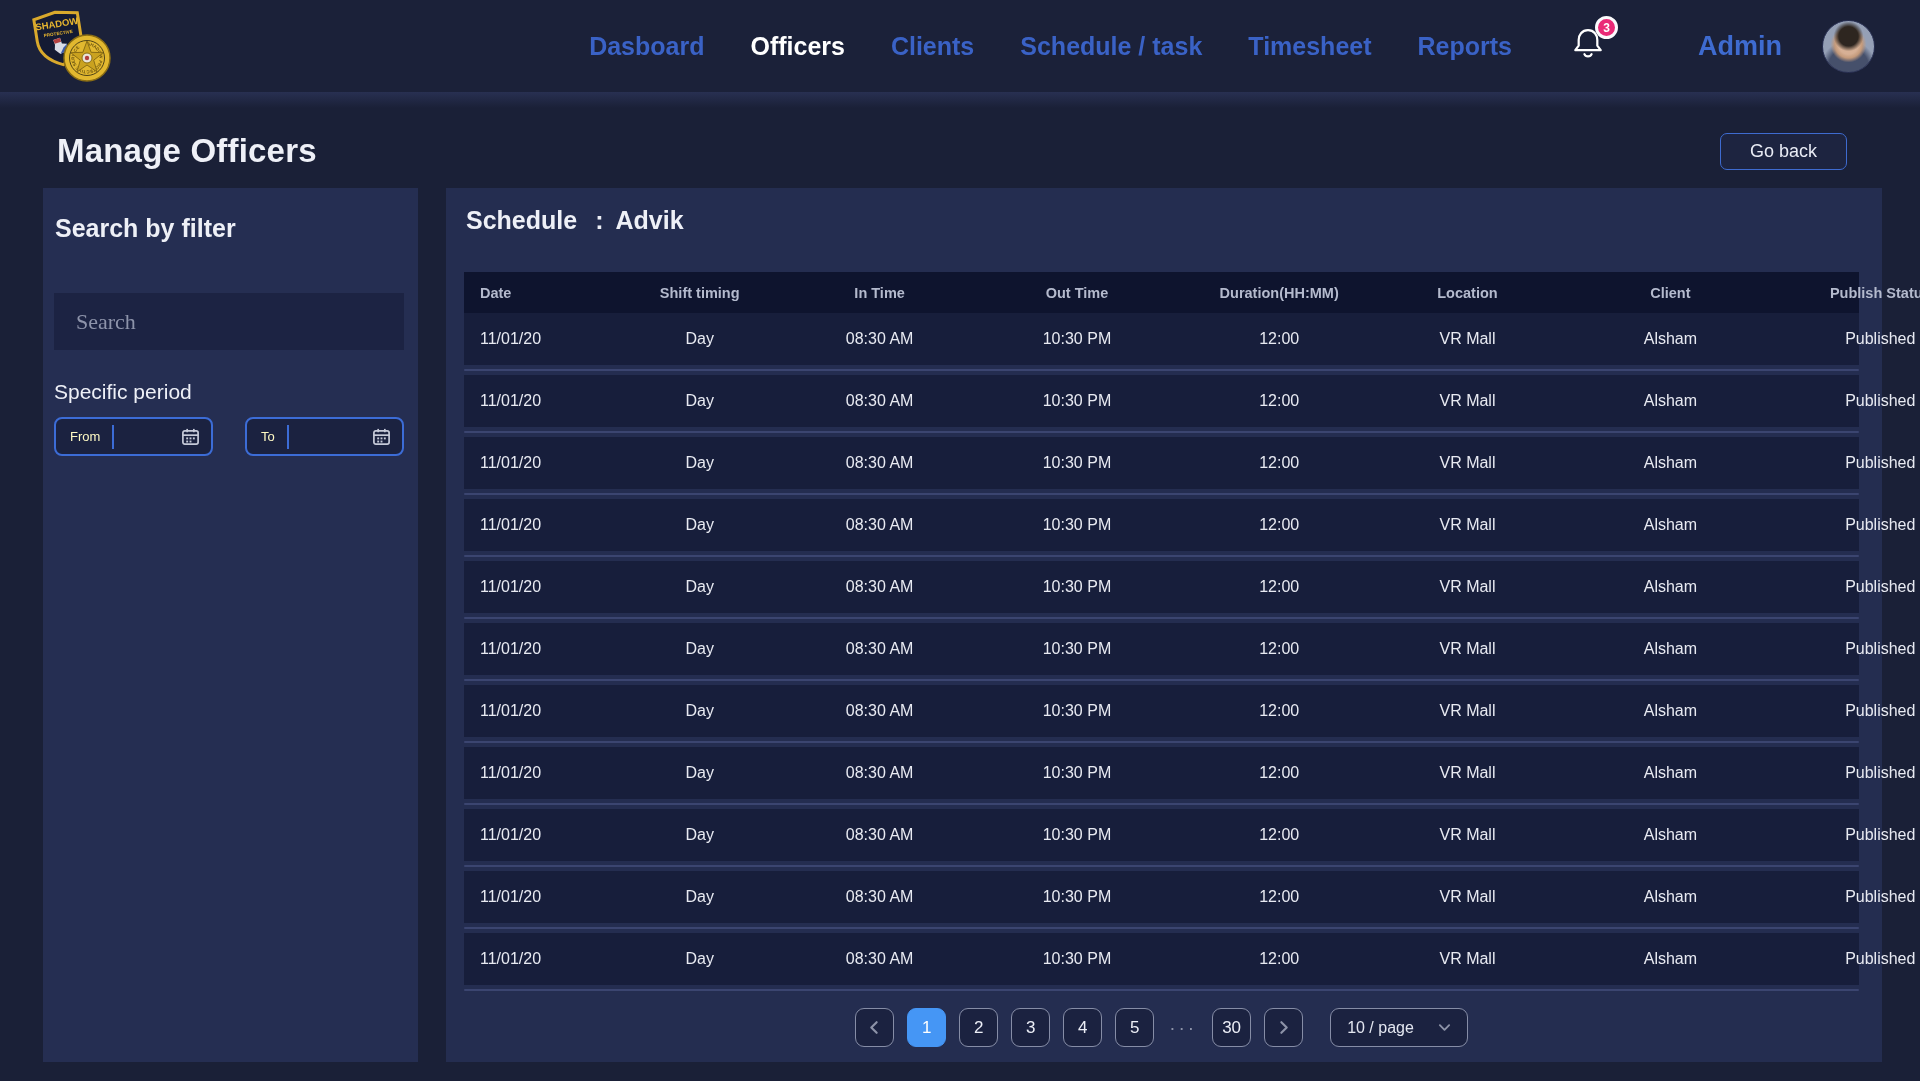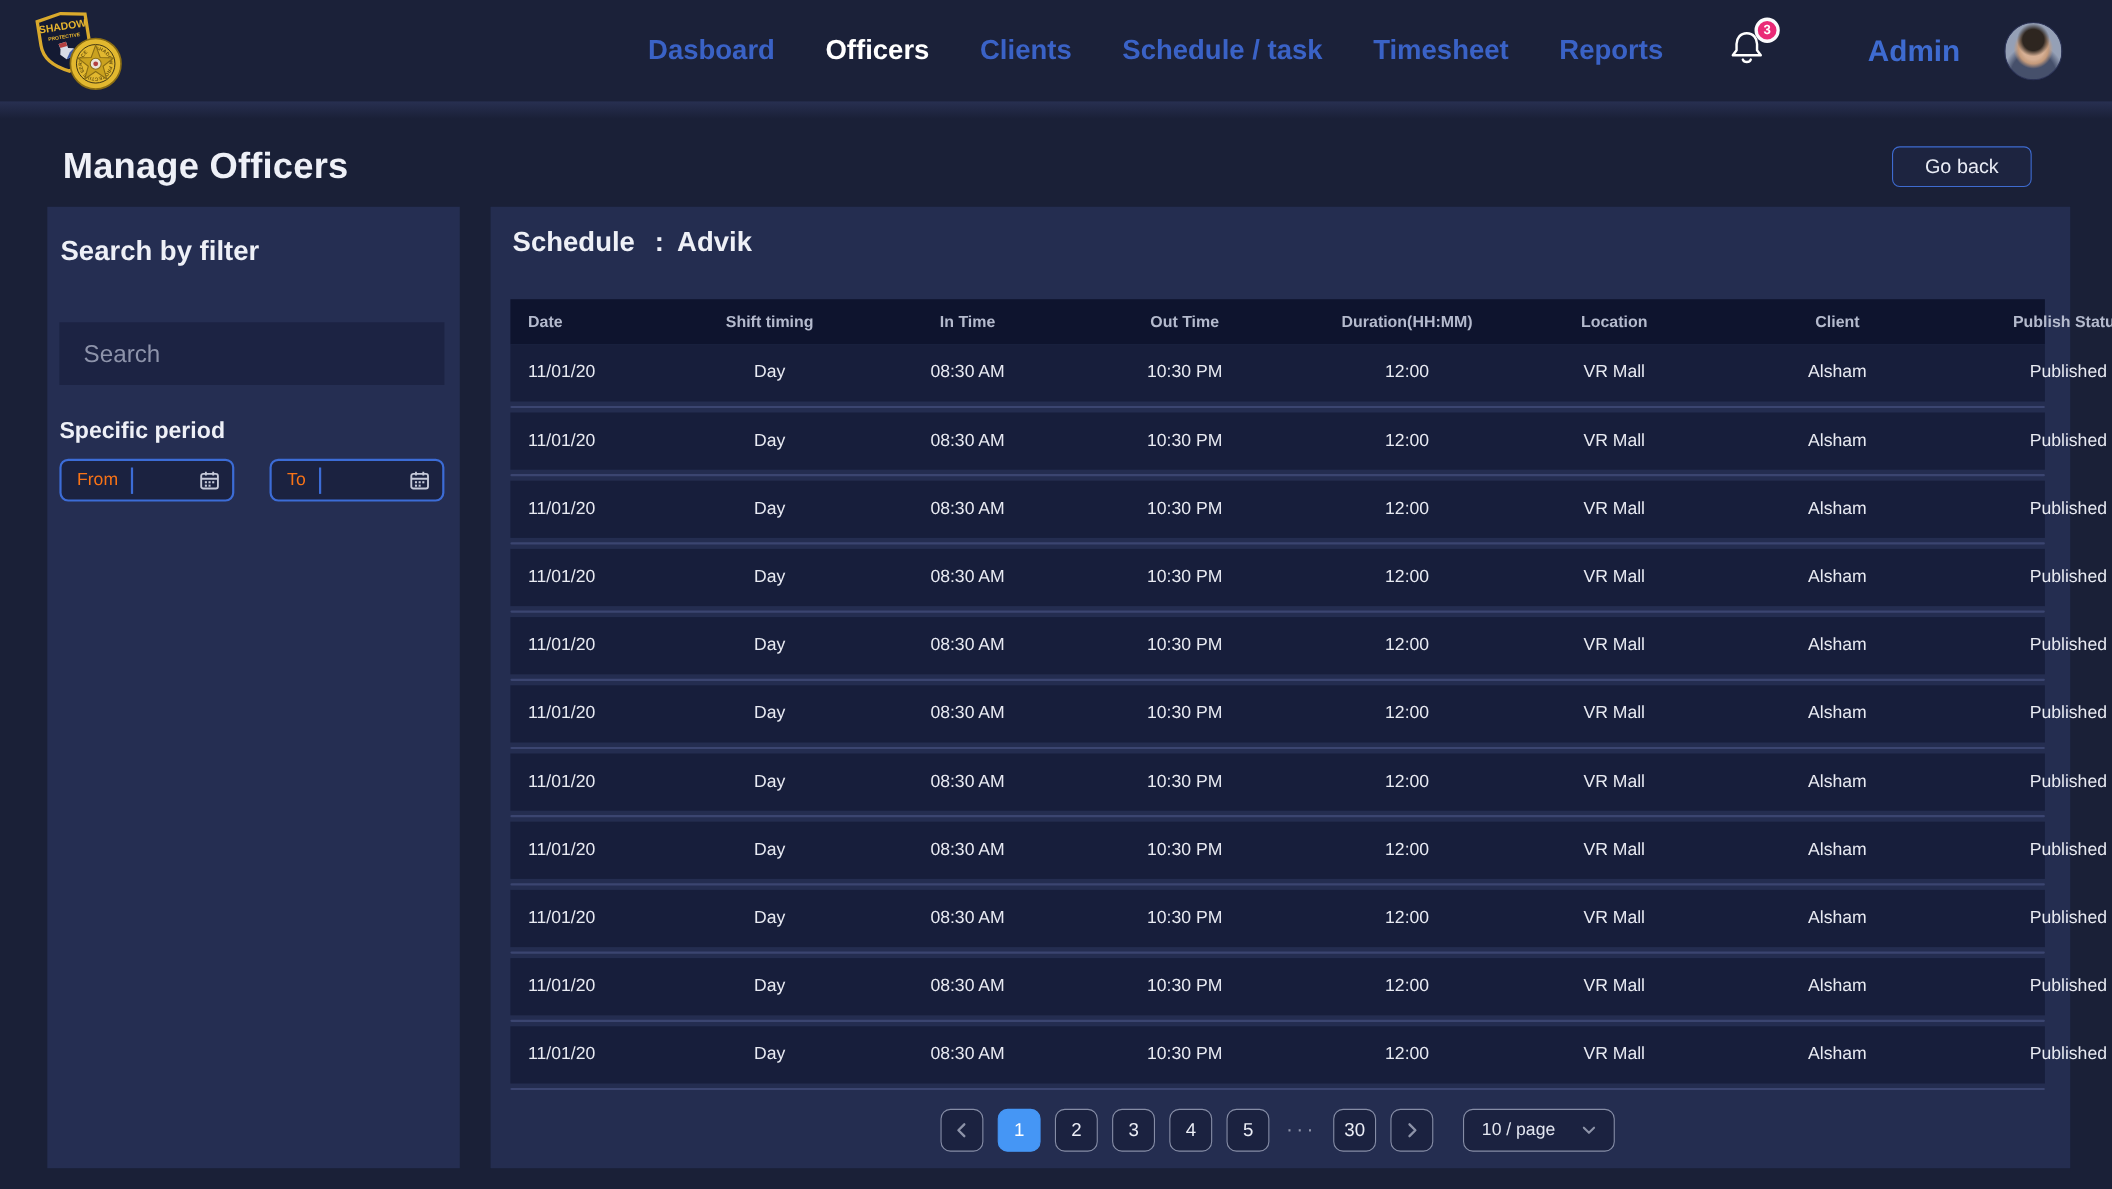--- a/index.html
+++ b/index.html
@@ -46,30 +46,30 @@
     border:1.6px solid #3e6bd0; border-radius:7px; cursor:pointer;
     display:flex; align-items:center; justify-content:center;
     font-family:"Liberation Sans", sans-serif;
   }
   
   .content { display:flex; margin:0 38px 0 43px; gap:28px; height:874px; }
   .sidebar { width:375px; background:#252e52; padding:26px 14px 0 11px; flex:none; }
   .sb-title { font-size:25px; font-weight:700; padding-left:1px; }
   .search-input {
     margin-top:50px; width:100%; height:57px; background:#1c2343; border:none; outline:none;
-    color:#cfd3e0; font-size:22px; padding:0 22px; font-family:Liberation Sans, sans-serif;
+    color:#cfd3e0; font-size:22px; padding:0 22px; font-family:Liberation Serif, serif;
   }
   .search-input::placeholder { color:#8d93aa; }
-  .sp-label { margin-top:30px; font-size:21px; font-weight:700; }
+  .sp-label { margin-top:30px; font-size:21px; font-weight:400; }
   .date-row { display:flex; gap:32px; margin-top:13px; }
   .date-field {
     width:160px; height:39px; border:2px solid #3c6cd6; border-radius:8px; background:#1b2240;
     display:flex; align-items:center; padding:0 11px 0 14px; gap:12px; cursor:pointer;
   }
-  .date-field .lbl { font-size:16px; color:#f97316; }
+  .date-field .lbl { font-size:13px; color:#fef9c3; }
   .date-field .vline { width:2px; height:24px; background:#3c6cd6; }
   .date-field .spacer { flex:1; }
   
   .main-panel { flex:1; background:#242d50; padding:18px 23px 0 18px; display:flex; flex-direction:column; }
   .sched-line { display:flex; align-items:baseline; font-size:25px; font-weight:700; padding-left:2px; }
   .sched-line .sep { margin-left:18px; }
   .sched-line .who { margin-left:12px; }
   .table-wrap { margin-top:37px; }
   .thead, .t-row {
     display:grid;

